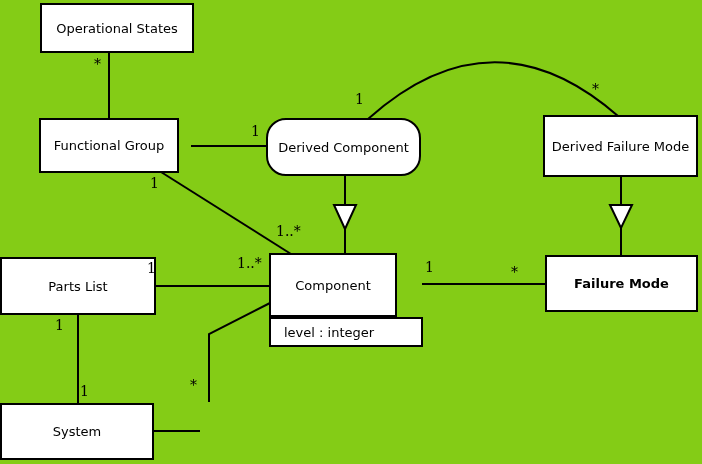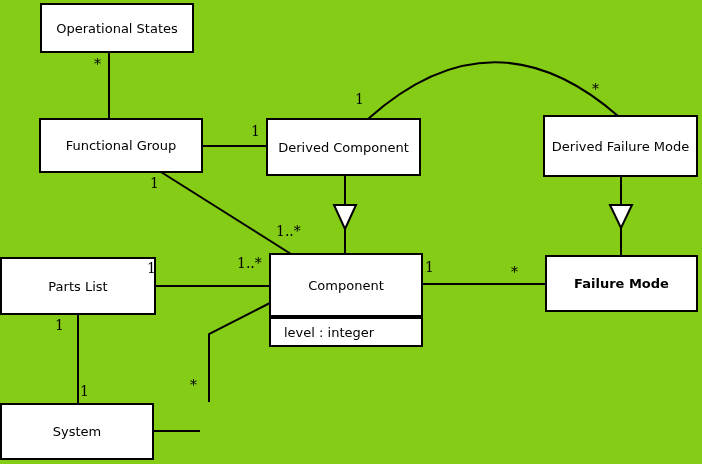--- a/index.html
+++ b/index.html
@@ -17,25 +17,25 @@
     display:flex;align-items:center;justify-content:center;
     font-size:13px;line-height:15px;white-space:nowrap;
   }
   .uml-box.attr{justify-content:flex-start;padding-left:13px;}
   .mult{
     position:absolute;font-family:"DejaVu Serif",serif;font-size:14px;line-height:14px;
     white-space:nowrap;color:#000;
   }
   
   #box-operational-states{left:40px;top:3px;width:154px;height:50px;}
-  #box-functional-group{left:39px;top:118px;width:164px;height:55px;}
-  #box-derived-component{left:266px;top:118px;width:155px;height:58px;}
+  #box-functional-group{left:39px;top:118px;width:140px;height:55px;}
+  #box-derived-component{left:266px;top:118px;width:155px;height:58px;border-radius:20px;}
   #box-derived-failure-mode{left:543px;top:115px;width:155px;height:62px;}
   #box-parts-list{left:0px;top:257px;width:156px;height:58px;}
-  #box-component{left:269px;top:253px;width:154px;height:64px;}
+  #box-component{left:269px;top:253px;width:128px;height:64px;}
   #box-component-attr{left:269px;top:317px;width:154px;height:30px;text-align:center;}
   #box-failure-mode{left:545px;top:255px;width:153px;height:57px;font-weight:bold;}
   #box-system{left:0px;top:403px;width:154px;height:57px;}
   #box-environment{left:199px;top:401px;width:152px;height:58px;}
   
   #m-os-star{left:94px;top:57px;}
   #m-fgdc-1{left:251px;top:124px;}
   #m-arc-1{left:355px;top:92px;}
   #m-arc-star{left:592px;top:82px;}
   #m-fgc-1{left:150px;top:176px;}

